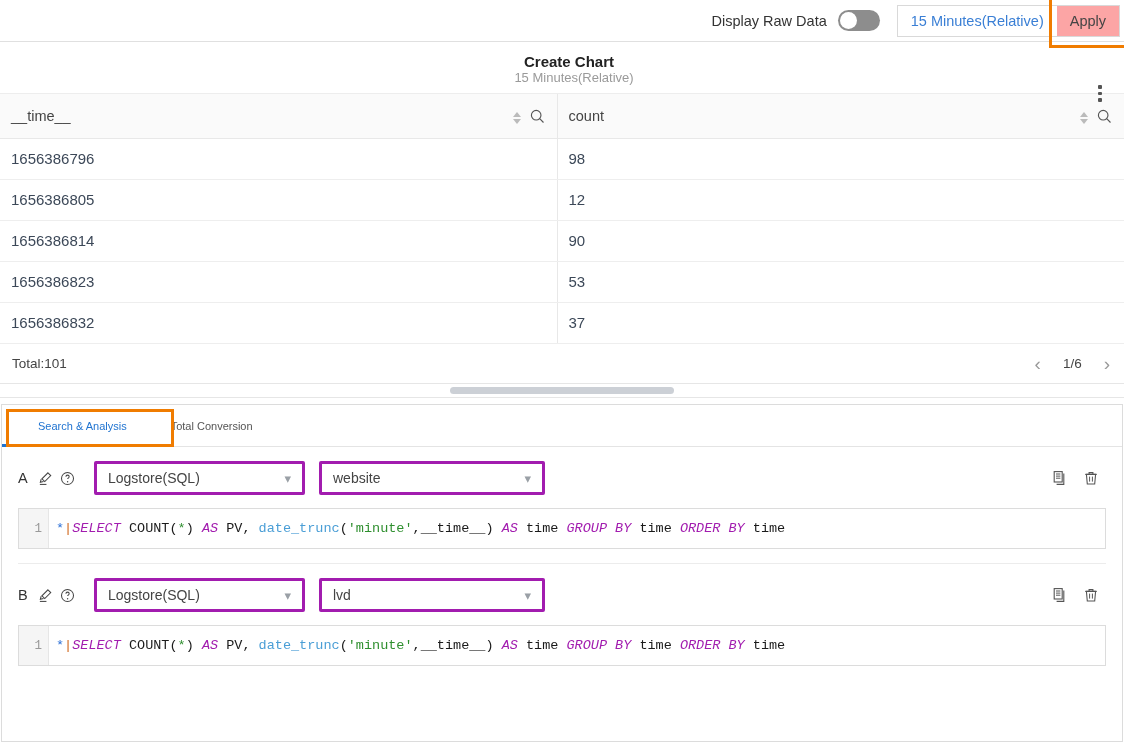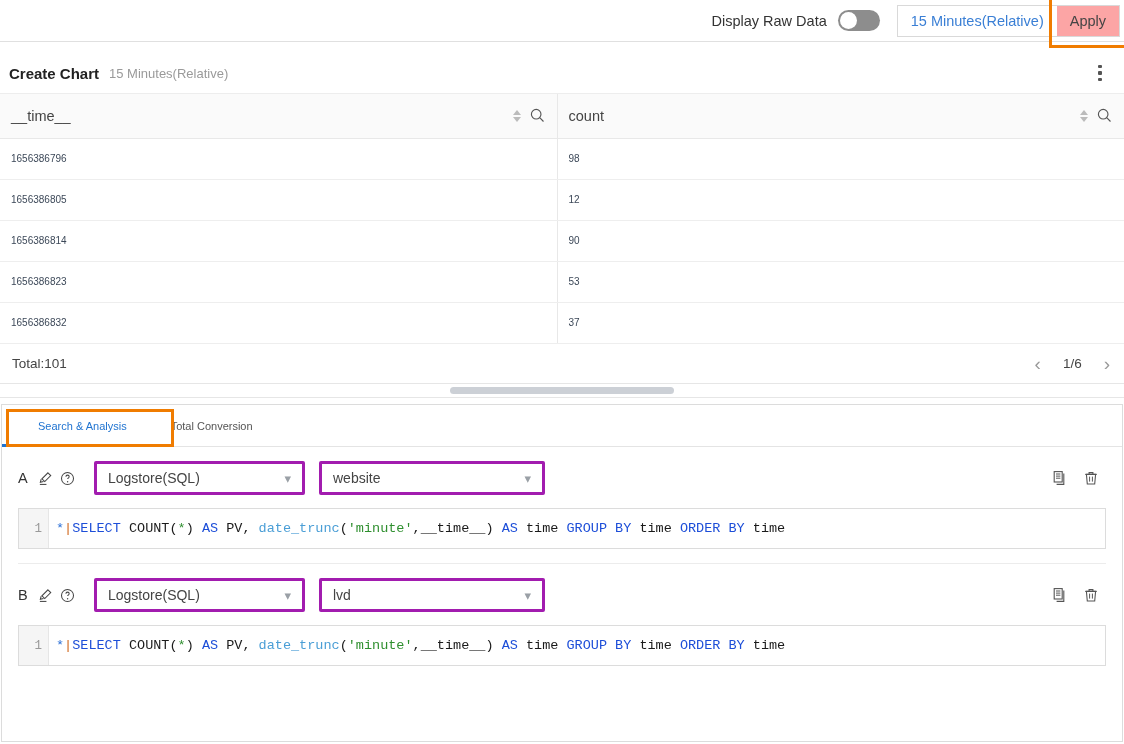--- a/index.html
+++ b/index.html
@@ -90,22 +90,23 @@
     position: absolute;
     left: 0; top: 53px;
     width: 1124px;
     height: 345px;
     background: #fff;
   }
   .panel-head {
     height: 41px;
     display: flex;
     align-items: center;
-    padding: 0 14px 0 9px;
+    padding: 0 14px 0 28px;
     border-bottom: 1px solid #ededed;
+    flex-direction: column;
   }
   .panel-title {
     font-size: 15px;
     font-weight: bold;
     color: #222;
   }
   .panel-sub {
     font-size: 13px;
     color: #9a9a9a;
     margin-left: 10px;
@@ -131,38 +132,38 @@
     height: 44px;
     background: #fafafa;
     border-bottom: 1px solid #e8e8e8;
     font-weight: normal;
     font-size: 14.5px;
     color: #444;
     text-align: left;
     padding: 0 12px 0 11px;
     vertical-align: middle;
   }
-  .th-inner { display: flex; align-items: center; width: 100%; }
+  .th-inner { display: flex; align-items: flex-end; width: 100%; }
   .th-inner .txt { flex: 1; }
   .sorter {
     display: inline-flex; flex-direction: column;
     gap: 2px; margin-right: 9px; cursor: pointer;
   }
   .sorter .up, .sorter .dn {
     width: 0; height: 0;
     border-left: 4px solid transparent;
     border-right: 4px solid transparent;
   }
   .sorter .up { border-bottom: 5px solid #bbb; }
   .sorter .dn { border-top: 5px solid #bbb; }
   .mag { cursor: pointer; display: inline-block; line-height: 0; }
   .tbl td {
     height: 41px;
     border-bottom: 1px solid #eee;
-    font-size: 10px;
+    font-size: 15px;
     color: #3c4858;
     padding: 0 11px;
     vertical-align: middle;
   }
   .col-div { border-left: 1px solid #e8e8e8; }
 
   .tbl-footer {
     height: 40px;
     display: flex;
     align-items: center;
@@ -305,21 +306,21 @@
     display: flex;
     align-items: center;
     padding-left: 7px;
     font-family: "Liberation Mono", monospace;
     font-size: 13.5px;
     white-space: pre;
     overflow: hidden;
   }
   .t-star { color: #2b6fd6; }
   .t-pipe { color: #d2691e; }
-  .t-kw   { color: #1d4ed8; }
+  .t-kw   { color: #a21caf; font-style: italic; }
   .t-fn   { color: #1a1a1a; }
   .t-gstar{ color: #2f8f2f; }
   .t-plain{ color: #1a1a1a; }
   .t-func { color: #4a9ed6; }
   .t-str  { color: #2f8f2f; }
 </style>
 </head>
 <body>
 
 <div class="toolbar">

